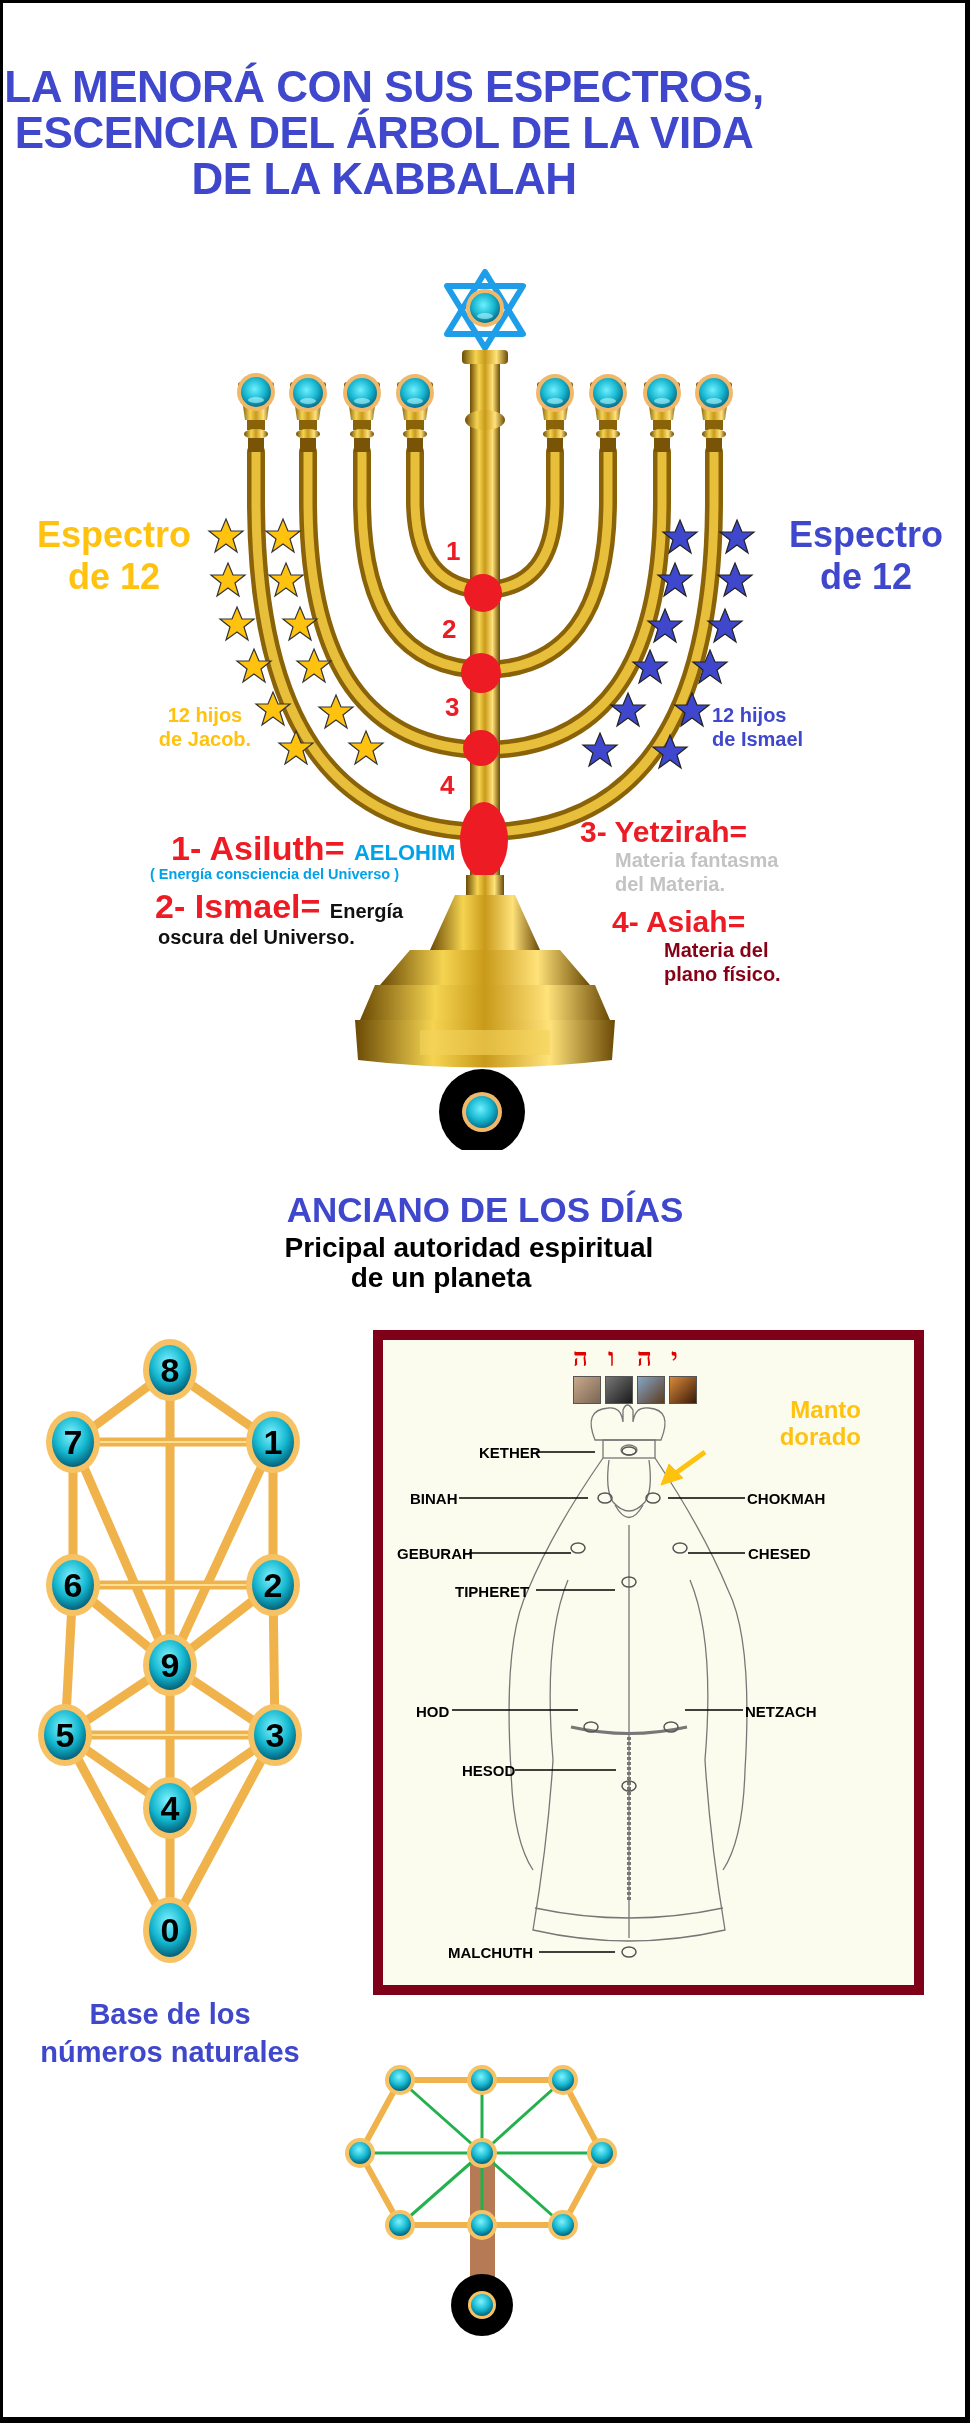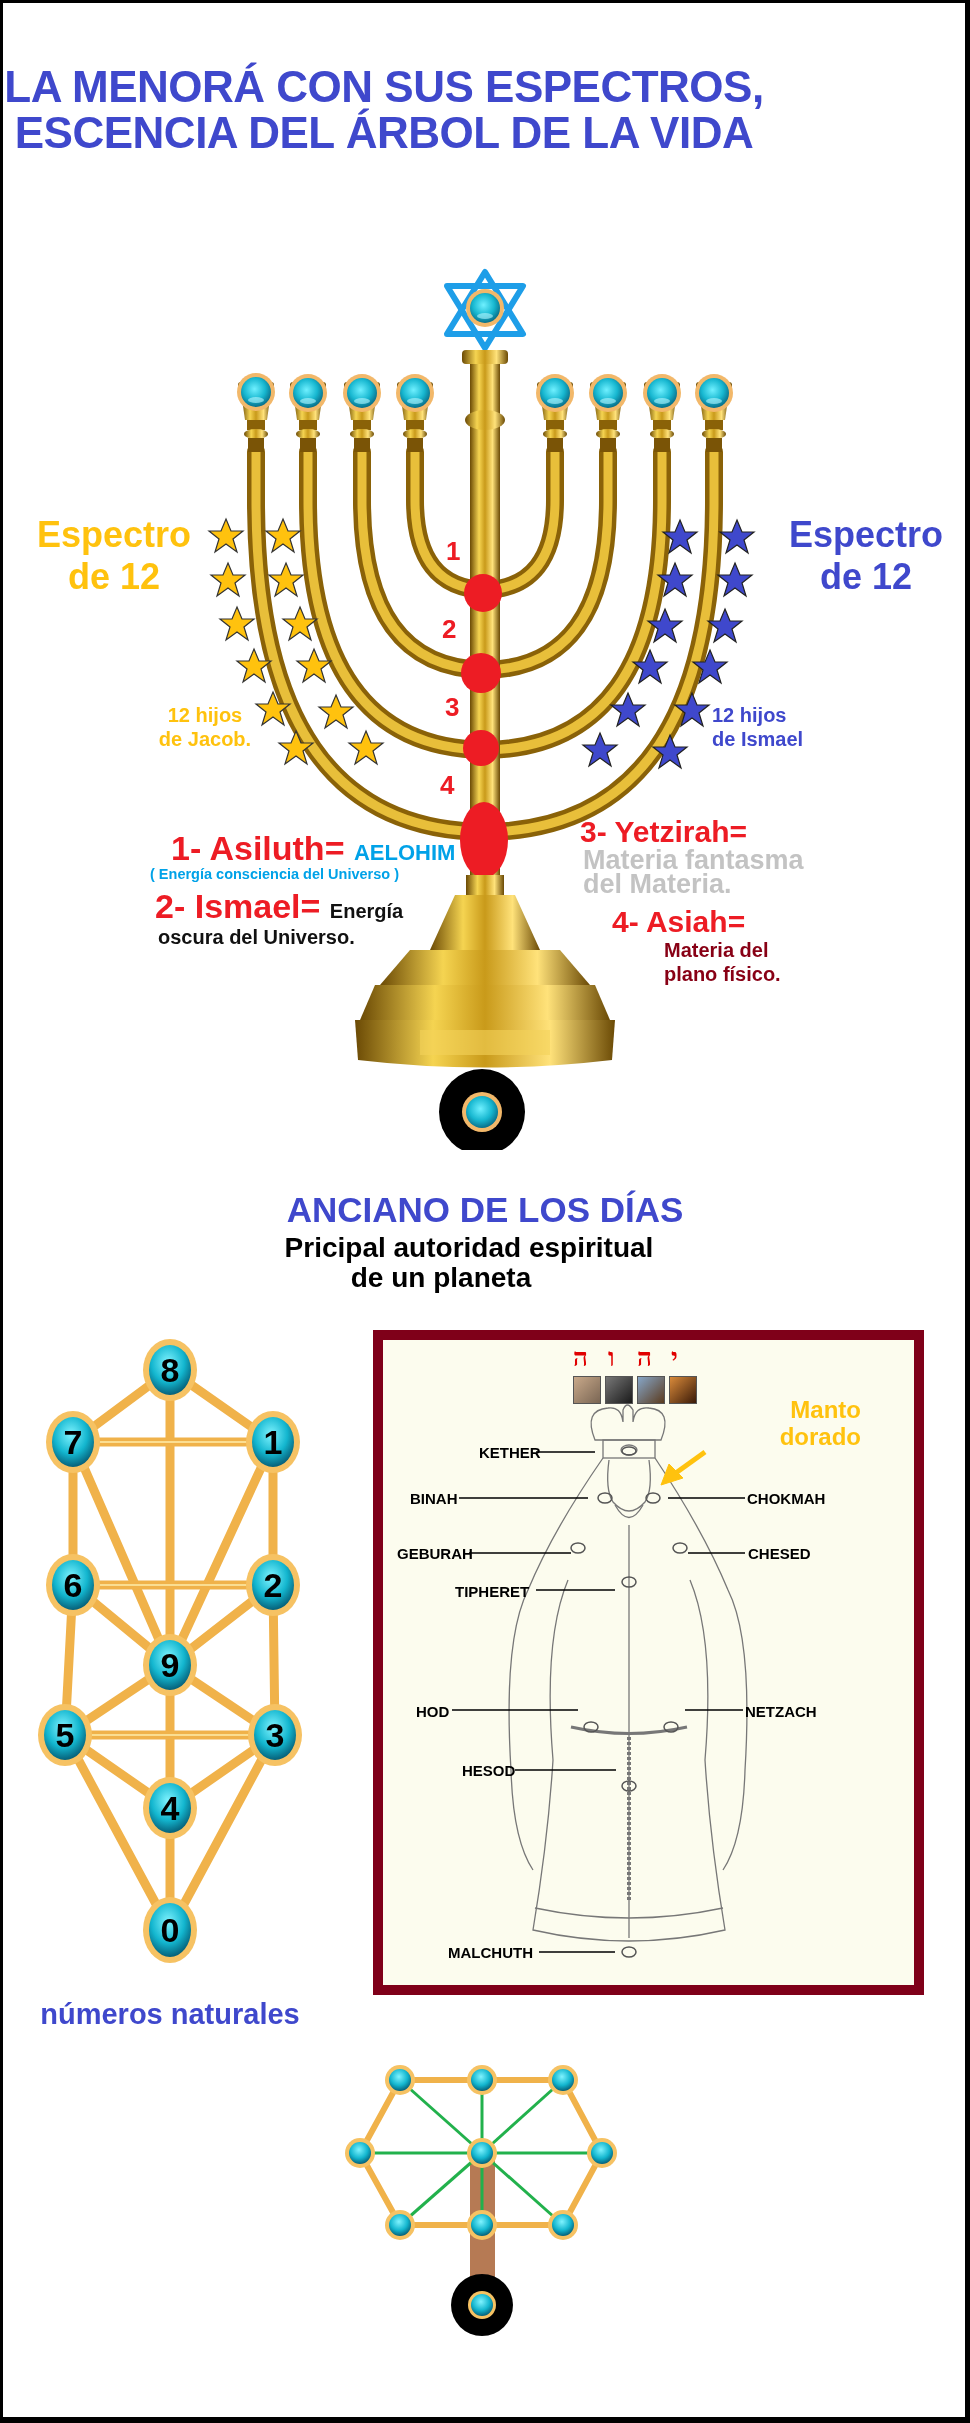--- a/index.html
+++ b/index.html
@@ -16,21 +16,21 @@
   .hijos-right { left:712px; top:703px; color:#3f48cc; width:130px; }
   .num { font-weight:bold; color:#ed1c24; font-size:26px; }
   .lbl-red { color:#ed1c24; font-weight:bold; }
   .lbl1 { left:155px; top:830px; font-size:34px; line-height:36px; white-space:nowrap;margin-left:16px; }
   .aelohim { color:#00a2e8; font-size:22px; }
   .lbl1sub { left:150px; top:866px; font-size:14.5px; color:#00a2e8; font-weight:bold; white-space:nowrap; }
   .lbl2 { left:155px; top:888px; font-size:34px; line-height:36px; white-space:nowrap; }
   .blacktxt { color:#111; font-size:20px; font-weight:bold; }
   .lbl2sub { left:158px; top:926px; font-size:20px; font-weight:bold; color:#111; white-space:nowrap; }
   .lbl3 { left:580px; top:815px; font-size:30px; white-space:nowrap; }
-  .lbl3sub { left:583px; top:848px; font-size:27px; line-height:24px; color:#c3c3c3; font-weight:bold; }
+  .lbl3sub { left:615px; top:848px; font-size:20px; line-height:24px; color:#c3c3c3; font-weight:bold; }
   .lbl4 { left:612px; top:905px; font-size:30px; white-space:nowrap; }
   .lbl4sub { left:628px; top:938px; font-size:20px; line-height:24px; color:#880015; font-weight:bold;margin-left:36px; }
   .anc-title { left:0; width:970px; top:1190px; text-align:center; color:#3f48cc; font-weight:bold; font-size:35px; }
   .anc-sub { left:0; width:938px; top:1233px; text-align:center; color:#000; font-weight:bold; font-size:28px; line-height:30px; }
   .anc-sub div:nth-child(2) { padding-right:56px; }
   .base-cap { left:20px; width:300px; top:1995px; text-align:center; color:#3f48cc; font-weight:bold; font-size:29px; line-height:38px; }
   .panel { left:373px; top:1330px; width:551px; height:665px; background:#7f0019; }
   .panel-inner { position:absolute; left:10px; top:10px; right:10px; bottom:10px; background:#fcfcee; }
   .sef { position:absolute; font-weight:bold; font-size:15px; color:#000; white-space:nowrap; }
   .manto { position:absolute; color:#ffc20e; font-weight:bold; font-size:24px; line-height:27px; text-align:right; }
@@ -38,20 +38,21 @@
   .animal { position:absolute; width:26px; height:26px; border:1px solid #555; }
 </style>
 </head>
 <body>
 
 <div class="frame"></div>
 
 <div class="abs title">
   <div>LA MENORÁ CON SUS ESPECTROS,</div>
   <div>ESCENCIA DEL ÁRBOL DE LA VIDA</div>
+  <div>DE LA KABBALAH</div>
 </div>
 
 <svg class="abs" style="left:0;top:250px" width="970" height="900" viewBox="0 250 970 900">
   <defs>
     <linearGradient id="gold" x1="0" y1="0" x2="1" y2="0">
       <stop offset="0" stop-color="#6b4a05"></stop>
       <stop offset="0.3" stop-color="#f5d451"></stop>
       <stop offset="0.5" stop-color="#c99a1a"></stop>
       <stop offset="0.75" stop-color="#ffe27a"></stop>
       <stop offset="1" stop-color="#6b4a05"></stop>
@@ -312,20 +313,21 @@
         <text x="150" y="490" fill="#000">4</text>
       </g>
     <g>
         <ellipse cx="150" cy="600" rx="27" ry="33" fill="#f6c263"></ellipse>
         <ellipse cx="150" cy="600" rx="21" ry="27" fill="url(#gem2)"></ellipse>
         <text x="150" y="612" fill="#000">0</text>
       </g>
   </g>
 </svg>
 <div class="abs base-cap">
+  <div>Base de los</div>
   <div>números naturales</div>
 </div>
 
 <div class="abs panel">
   <div class="panel-inner">
 
     <div class="heb" style="left:190px;top:2px">ה</div>
     <div class="heb" style="left:225px;top:2px">ו</div>
     <div class="heb" style="left:254px;top:2px">ה</div>
     <div class="heb" style="left:288px;top:2px">י</div>

